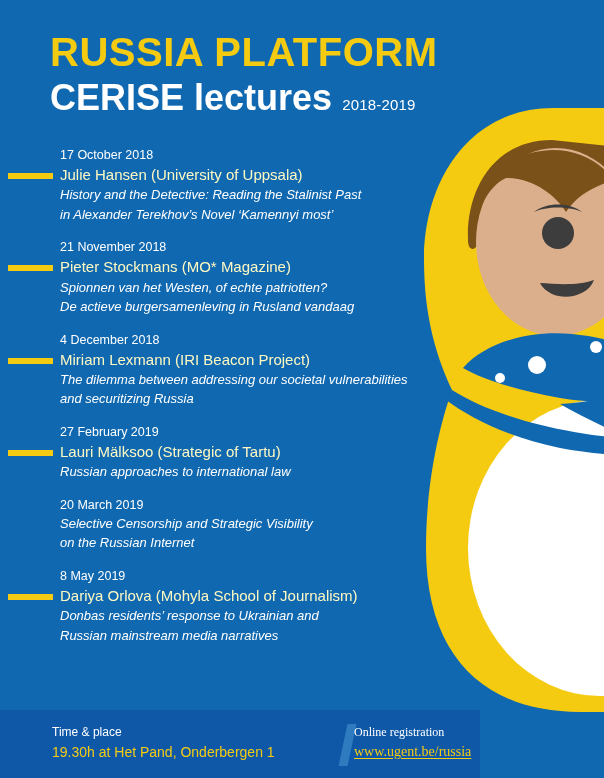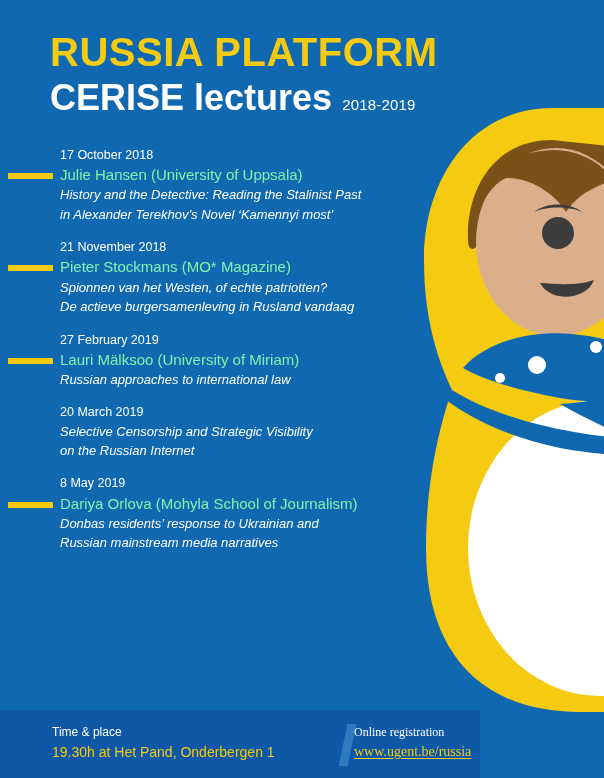--- a/index.html
+++ b/index.html
@@ -87,21 +87,21 @@
   .dash {
     position: absolute;
     left: -52px;
     top: 8px;
     width: 45px;
     height: 6px;
     background: #f5cb12;
   }
   .lecture-speaker {
     font-size: 15px;
-    color: #86efac;
+    color: #fef9c3;
     line-height: 1.35;
     white-space: nowrap;
   }
   .lecture-desc {
     font-size: 13px;
     font-style: italic;
     color: #ffffff;
     line-height: 1.42;
     margin-top: 1px;
   }
@@ -271,26 +271,35 @@
     <div class="lecture">
       <div class="lecture-date">21 November 2018</div>
       <div class="lecture-speaker-row">
         <span class="dash"></span>
         <span class="lecture-speaker">Pieter Stockmans (MO* Magazine)</span>
       </div>
       <div class="lecture-desc">Spionnen van het Westen, of echte patriotten?</div>
       <div class="lecture-desc">De actieve burgersamenleving in Rusland vandaag</div>
     </div>
 
+    <div class="lecture">
+      <div class="lecture-date">4 December 2018</div>
+      <div class="lecture-speaker-row">
+        <span class="dash"></span>
+        <span class="lecture-speaker">Miriam Lexmann (IRI Beacon Project)</span>
+      </div>
+      <div class="lecture-desc">The dilemma between addressing our societal vulnerabilities</div>
+      <div class="lecture-desc">and securitizing Russia</div>
+    </div>
 
     <div class="lecture">
       <div class="lecture-date">27 February 2019</div>
       <div class="lecture-speaker-row">
         <span class="dash"></span>
-        <span class="lecture-speaker">Lauri Mälksoo (University of Miriam)</span>
+        <span class="lecture-speaker">Lauri Mälksoo (Strategic of Tartu)</span>
       </div>
       <div class="lecture-desc">Russian approaches to international law</div>
     </div>
 
     <div class="lecture">
       <div class="lecture-date">20 March 2019</div>
       <div class="lecture-desc">Selective Censorship and Strategic Visibility</div>
       <div class="lecture-desc">on the Russian Internet</div>
     </div>
 

